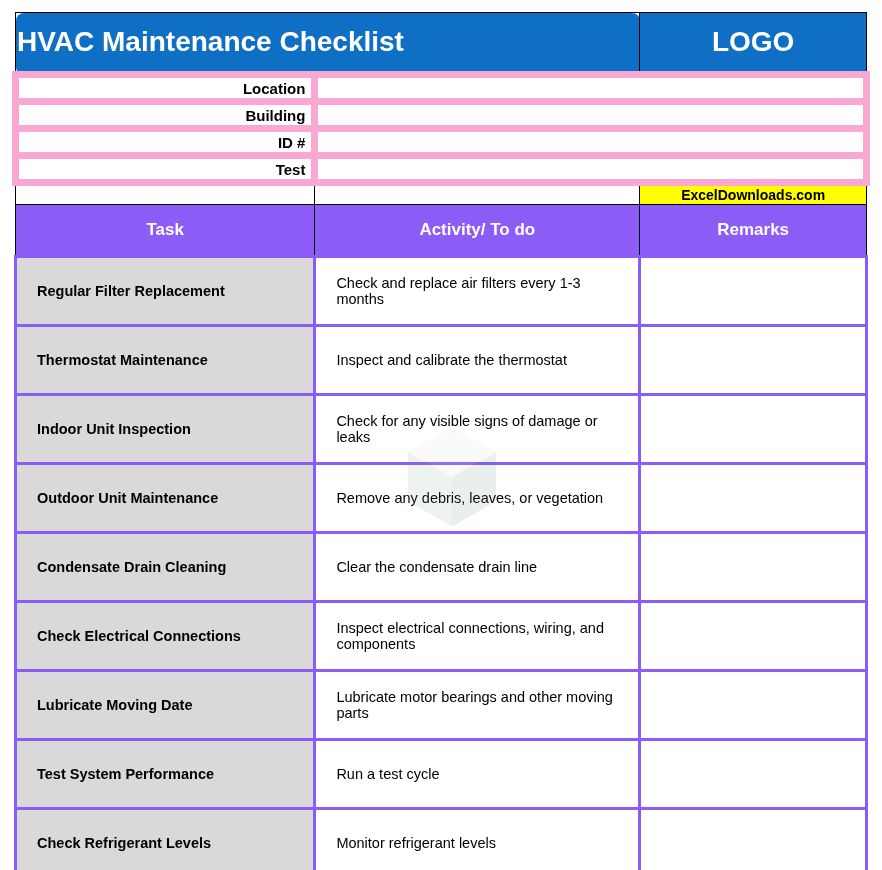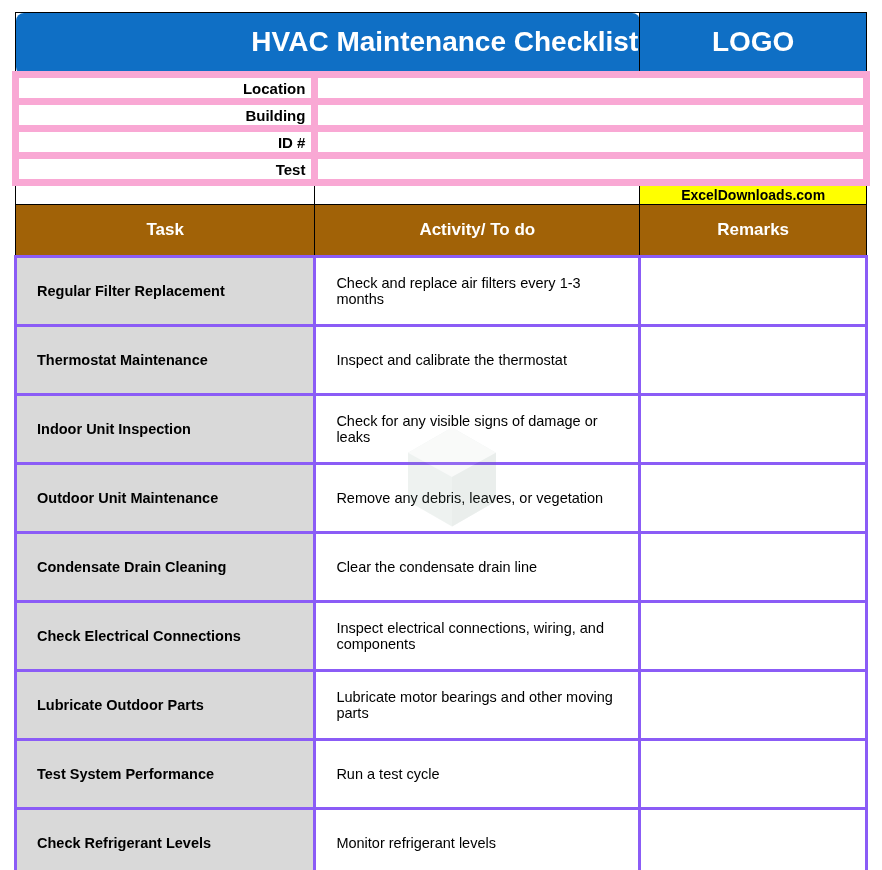--- a/index.html
+++ b/index.html
@@ -17,21 +17,21 @@
   .title-row td {
     background: #0f6fc5;
     color: #fff;
     font-weight: bold;
     font-size: 28px;
     font-family: Arial, sans-serif;
     border: 1px solid #000;
     height: 56px;
     vertical-align: middle;
   }
-  .title-cell { text-align: right; border-radius: 8px; }
+  .title-cell { text-align: left; border-radius: 8px; }
   .logo-cell  { text-align: center; font-size: 24px; margin-top: 16px; }
   .info-row td {
     border: 7px solid #f9a8d4;
     height: 20px;
     font-size: 15px;
     padding: 0 6px;
     vertical-align: middle;
     text-align: right;
   }
   .info-label { font-weight: bold; background:#fff; }
@@ -42,21 +42,21 @@
     font-size: 14px;
     vertical-align: middle;
   }
   .exceldl {
     background: #ffff00;
     color: #000;
     font-weight: bold;
     text-align: center;
   }
   .header-row td {
-    background: #a16207;
+    background: #8b5cf6;
     color: #fff;
     font-weight: bold;
     font-size: 17px;
     text-align: center;
     height: 48px;
     border: 1px solid #000;
     vertical-align: middle;
   }
   .task-row td {
     border: 3px solid #8b5cf6;
@@ -163,21 +163,21 @@
           <td class="task-name">Condensate Drain Cleaning</td>
           <td>Clear the condensate drain line</td>
           <td></td>
         </tr>
         <tr class="task-row">
           <td class="task-name">Check Electrical Connections</td>
           <td>Inspect electrical connections, wiring, and components</td>
           <td></td>
         </tr>
         <tr class="task-row">
-          <td class="task-name">Lubricate Outdoor Parts</td>
+          <td class="task-name">Lubricate Moving Date</td>
           <td>Lubricate motor bearings and other moving parts</td>
           <td></td>
         </tr>
         <tr class="task-row">
           <td class="task-name">Test System Performance</td>
           <td>Run a test cycle</td>
           <td></td>
         </tr>
         <tr class="task-row">
           <td class="task-name">Check Refrigerant Levels</td>

